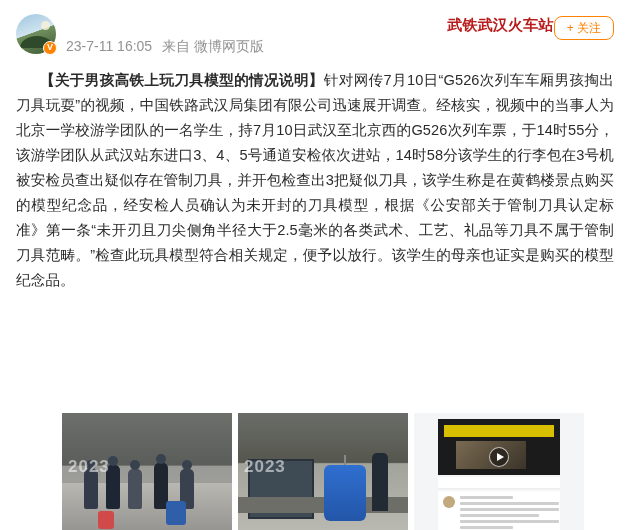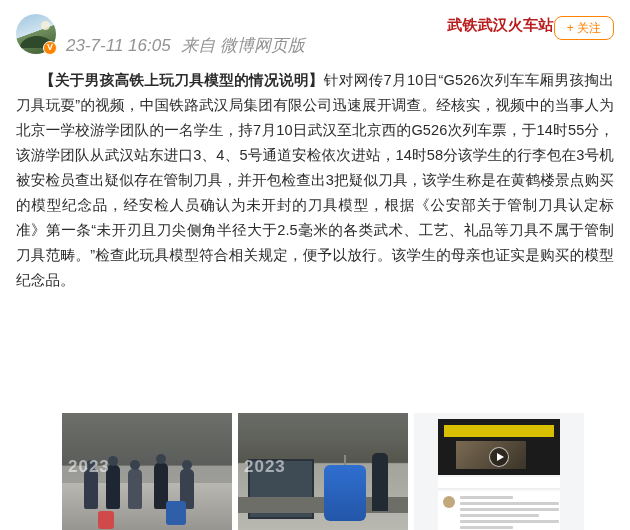--- a/index.html
+++ b/index.html
@@ -85,24 +85,23 @@
   .username {
     font-size: 15px;
     font-weight: bold;
     color: #b91c1c;
     line-height: 20px;
     letter-spacing: .2px;
     text-align: right;
   }
   .subline {
     margin-top: 3px;
-    font-size: 17px;
+    font-size: 14px;
     color: #939393;
     line-height: 16px;
-    font-style: italic;
   }
   .subline .source {
     margin-left: 6px;
   }
   .subline .source-link {
     color: #939393;
   }
   .follow-btn {
     flex: 0 0 auto;
     margin-top: 2px;

